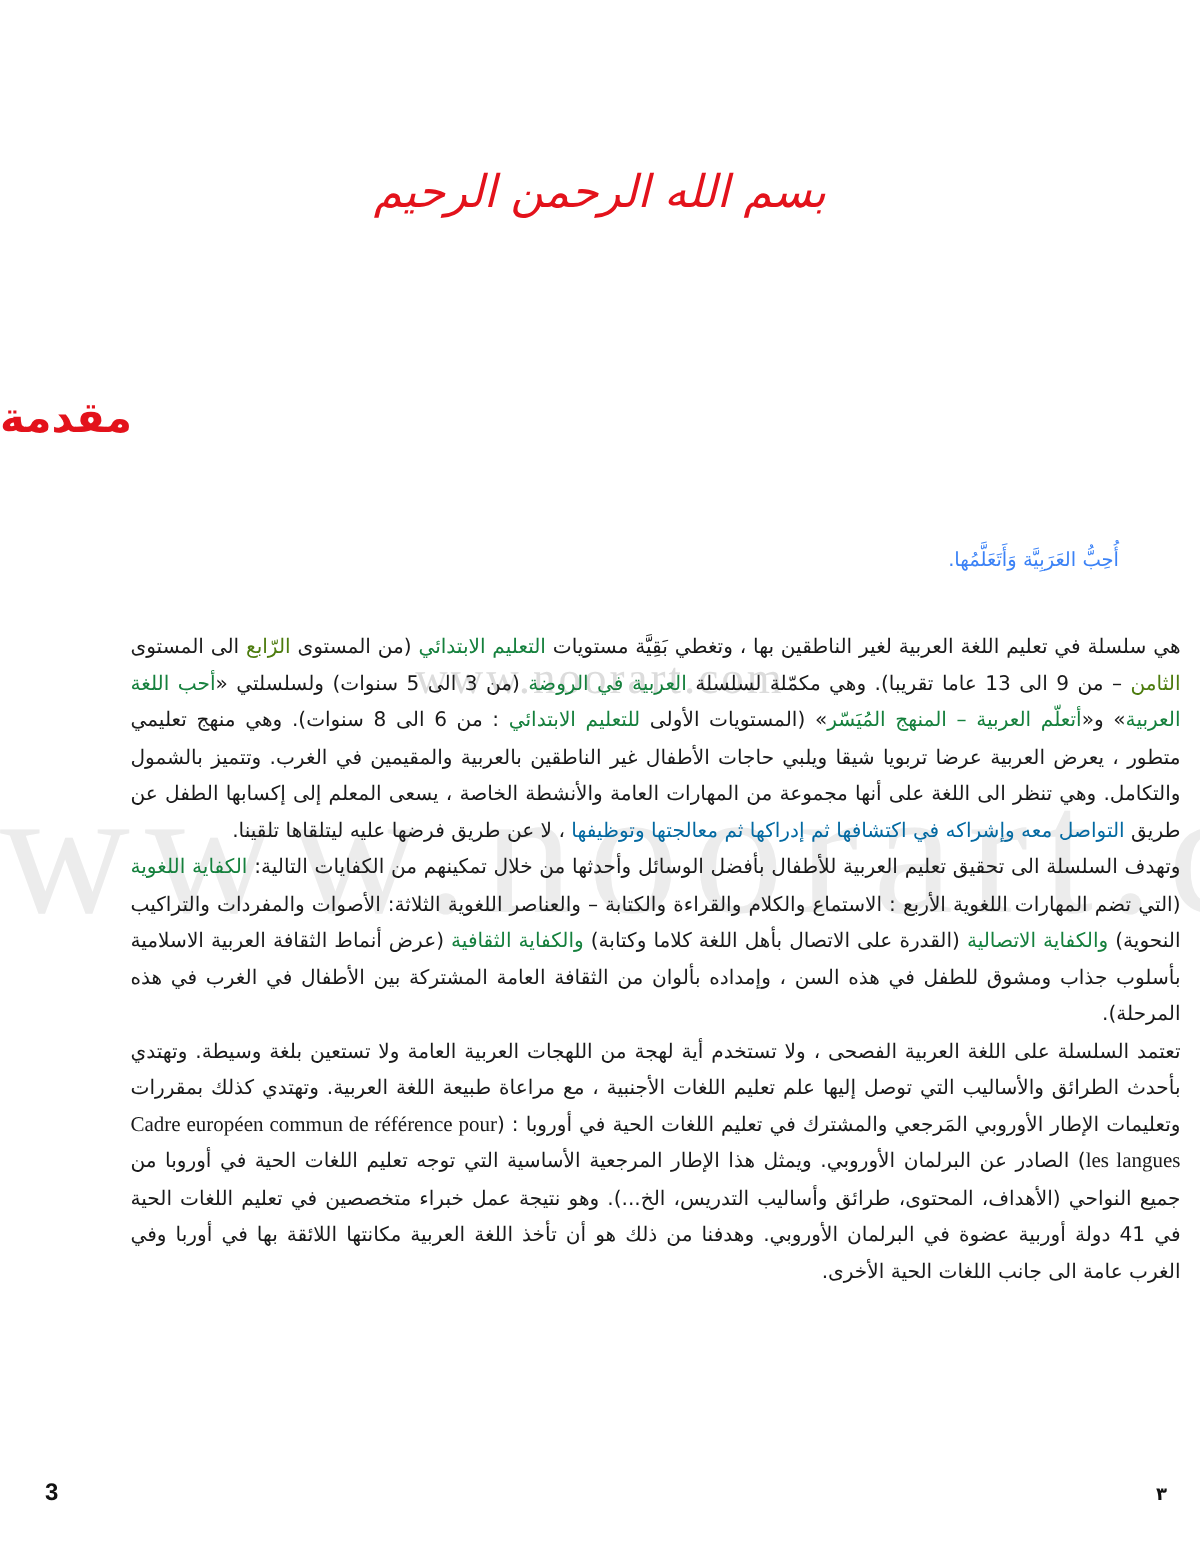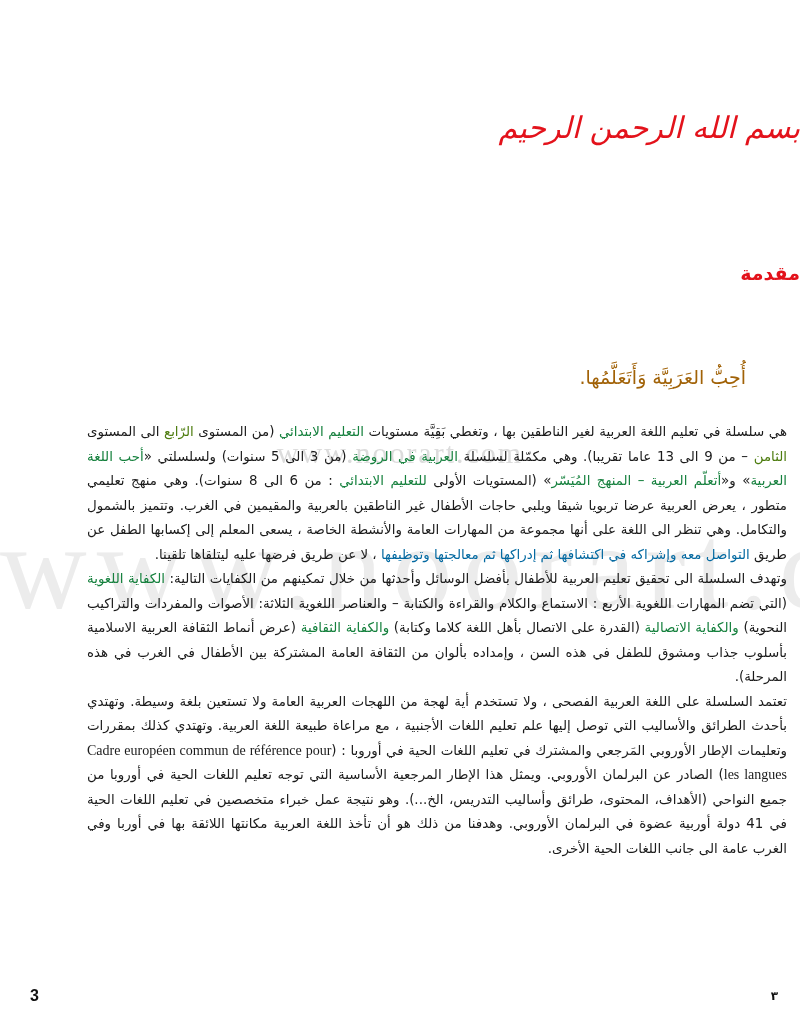--- a/index.html
+++ b/index.html
@@ -17,48 +17,48 @@
     }
     .page {
       position: absolute;
       inset: 0;
     }
     .basmala {
       position: absolute;
       top: 110px;
       left: 0;
       width: 800px;
-      text-align: right;
+      text-align: center;
       direction: rtl;
       font-family: "DejaVu Serif", serif;
       font-size: 30px;
       font-style: italic;
       color: #e3121b;
       letter-spacing: -1px;
     }
     .intro-title {
       position: absolute;
       top: 262px;
       left: 0;
       width: 800px;
-      text-align: right;
+      text-align: left;
       direction: rtl;
       font-family: "DejaVu Sans", sans-serif;
       font-weight: bold;
-      font-size: 19px;
+      font-size: 28px;
       color: #e3121b;
     }
     .subtitle {
       position: absolute;
       top: 366px;
       right: 54px;
       direction: rtl;
       font-family: "DejaVu Sans", sans-serif;
-      font-size: 19px;
-      color: #a16207;
+      font-size: 13px;
+      color: #3b82f6;
     }
     .watermark {
       position: absolute;
       left: 0;
       width: 800px;
       text-align: center;
       font-family: "Liberation Serif", serif;
       color: #d6d6d6;
       pointer-events: none;
       user-select: none;

